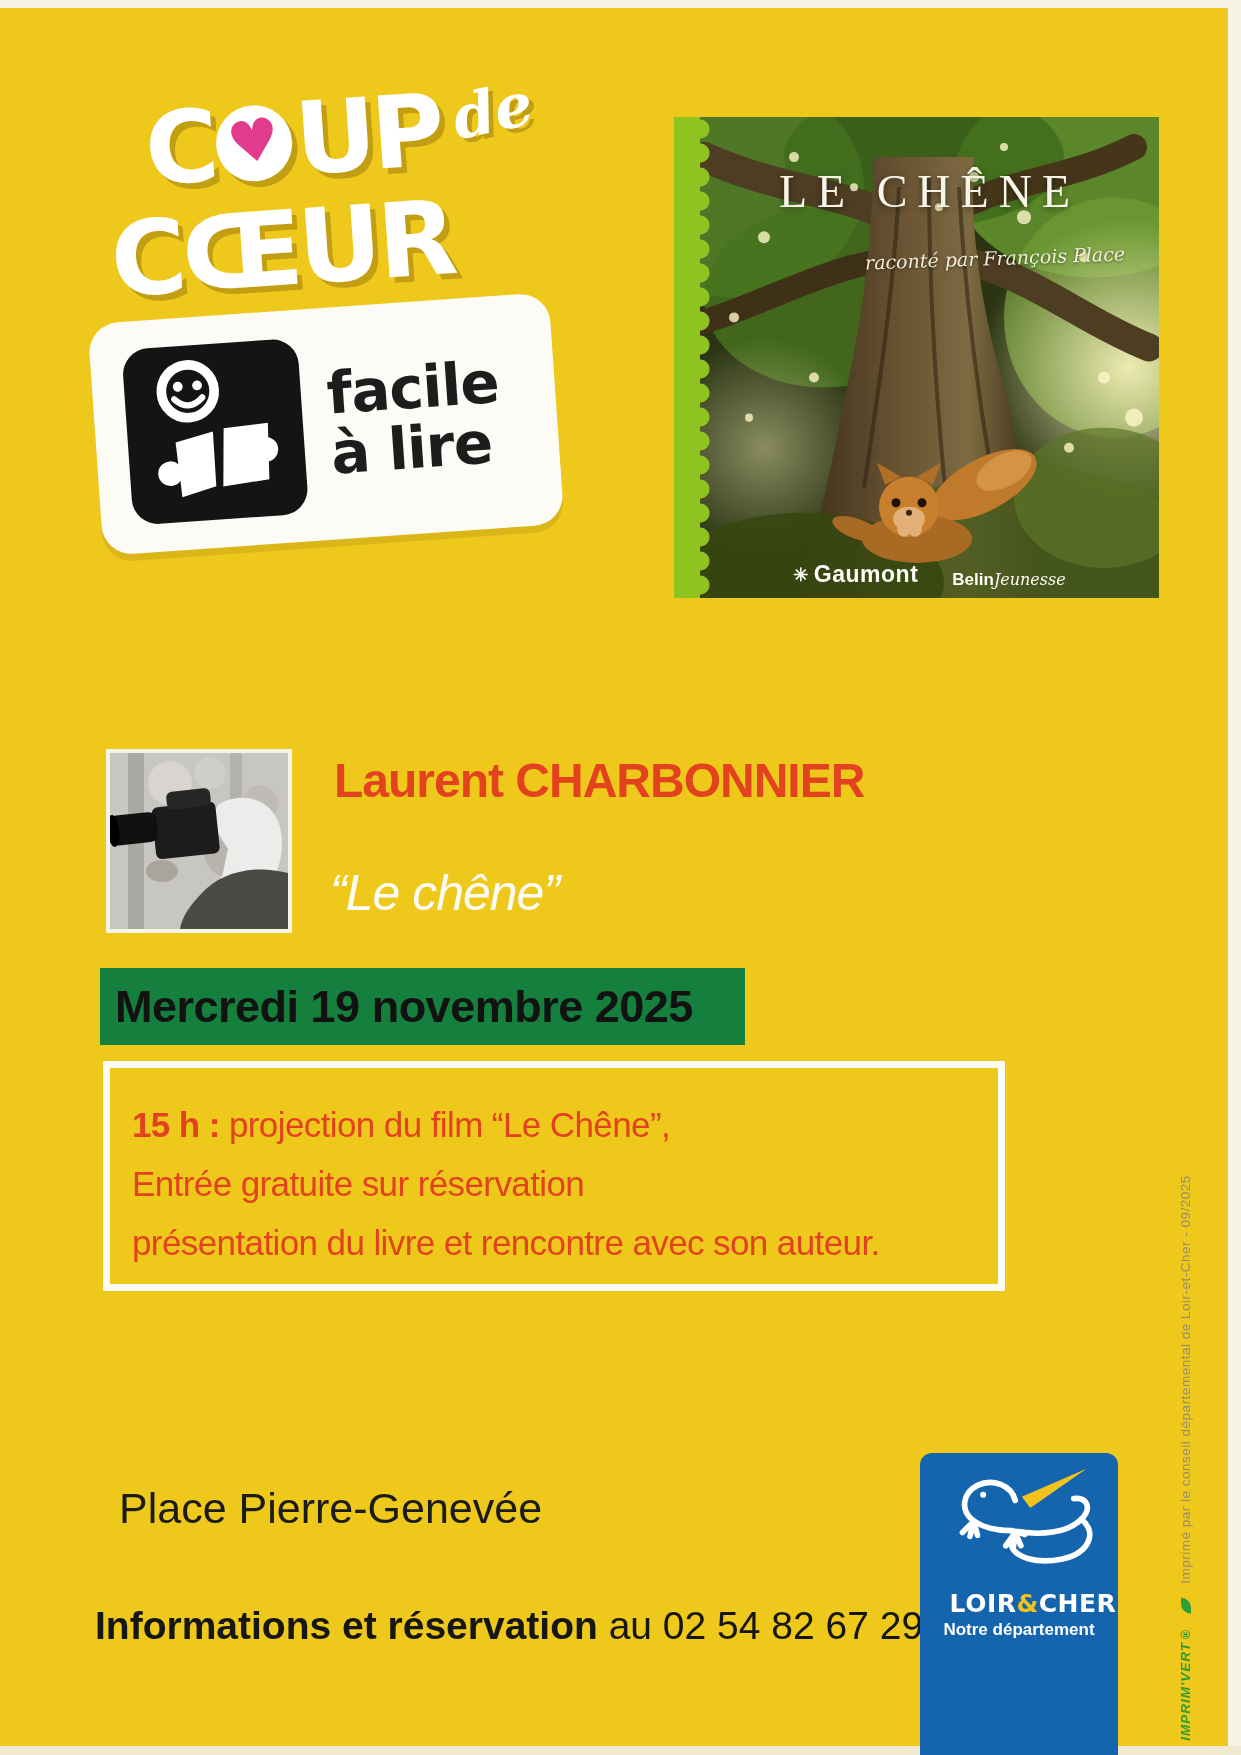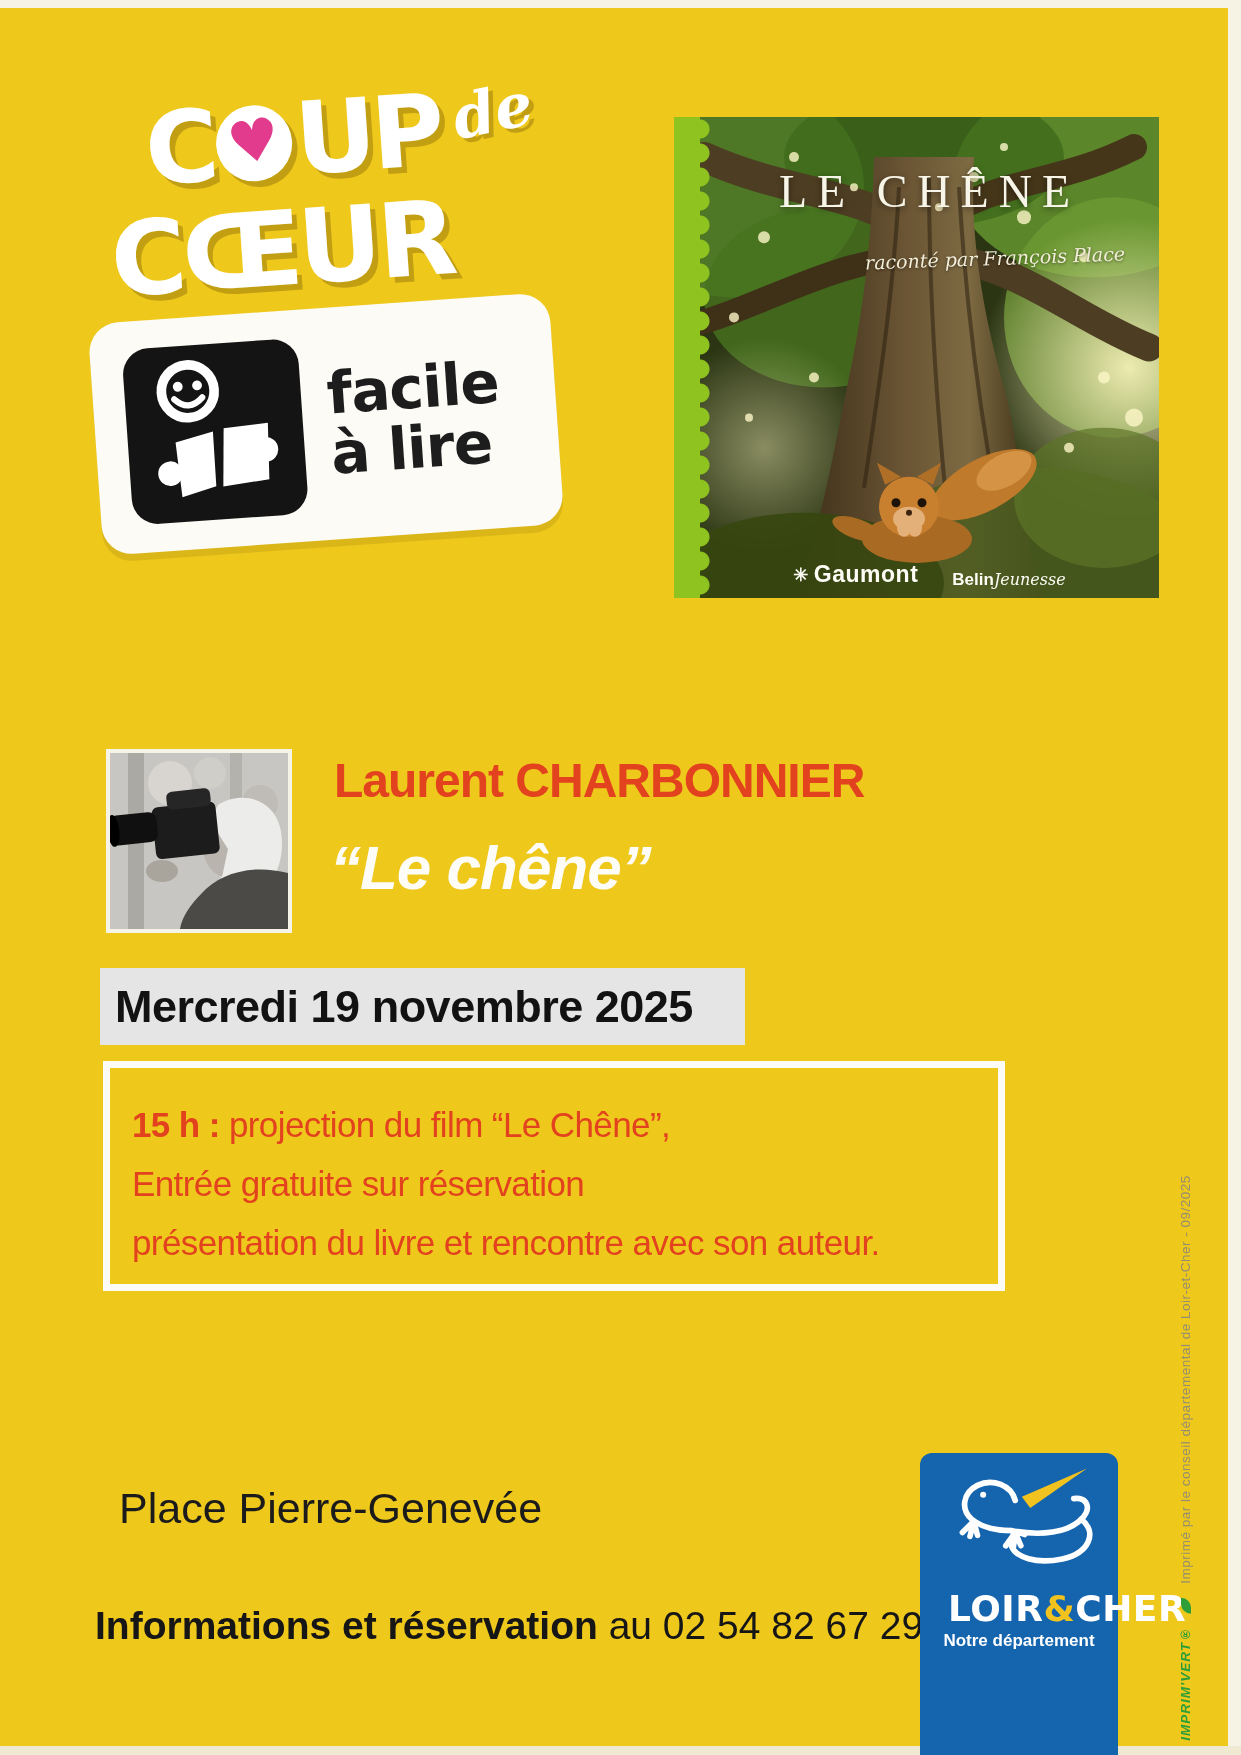--- a/index.html
+++ b/index.html
@@ -50,43 +50,43 @@
   .pub-belin{display:flex;flex-direction:row;align-items:center;line-height:1;}
   .pub-belin .belin{font-weight:700;font-size:17px;}
   .pub-belin .jeunesse{font-family:"DejaVu Serif",serif;font-style:italic;font-size:16px;margin-top:1px;}
 
   
   .author-photo{position:absolute;left:106px;top:749px;width:178px;height:176px;
      border:4px solid #f6f3e9;box-sizing:content-box;background:#c8c6c2;}
   .author-photo svg{display:block;}
   .author-name{position:absolute;left:334px;top:753px;font-size:48px;font-weight:800;
      color:#E2431E;letter-spacing:-1px;}
-  .film-title{position:absolute;left:330px;top:832px;font-size:62px;font-weight:700;font-style:italic;
+  .film-title{position:absolute;left:330px;top:864px;font-size:50px;font-weight:400;font-style:italic;
      color:#fdfcf7;letter-spacing:-1px;}
 
-  .date-banner{position:absolute;left:100px;top:968px;width:645px;height:77px;background:#e5e5e5;
+  .date-banner{position:absolute;left:100px;top:968px;width:645px;height:77px;background:#15803d;
      font-size:45px;font-weight:800;color:#121212;line-height:77px;padding-left:15px;
      box-sizing:border-box;letter-spacing:-.5px;}
 
   .event-box{position:absolute;left:103px;top:1061px;width:902px;height:230px;border:7px solid #fcfbf6;
      box-sizing:border-box;padding:27px 1px 0 22px;color:#E2431E;}
   .event-line{font-size:35px;line-height:59px;letter-spacing:-.6px;white-space:nowrap;}
   .ev-bold{font-weight:800;}
 
   .venue-name{position:absolute;left:95px;top:1424px;font-size:45px;font-weight:800;color:#161616;}
   .venue-addr1{position:absolute;left:95px;top:1484px;font-size:43px;color:#1b1b1b;margin-left:24px;}
   .venue-addr2{position:absolute;left:95px;top:1540px;font-size:42px;color:#1b1b1b;}
   .info-line{position:absolute;left:95px;top:1604px;font-size:39px;color:#161616;}
   .info-bold{font-weight:800;}
 
   
   .dept-logo{position:absolute;left:920px;top:1453px;width:198px;height:302px;background:#1464AE;
      border-radius:12px 12px 0 0;text-align:center;}
   .dept-logo svg{display:block;margin:6px auto 0;}
-  .dept-wordmark{color:#fff;font-family:"DejaVu Sans",sans-serif;font-weight:800;font-size:36px;
+  .dept-wordmark{color:#fff;font-family:"DejaVu Sans",sans-serif;font-weight:800;font-size:25px;
      letter-spacing:.5px;line-height:1;padding-left:28px;}
   .dept-wordmark .amp{color:#f2c21e;}
   .dept-tagline{color:#fff;font-size:17px;font-weight:600;margin-top:4px;}
 
   
   .side-note{position:absolute;right:48px;bottom:14px;writing-mode:vertical-rl;transform:rotate(180deg);
      font-size:13.5px;letter-spacing:.5px;color:#938d72;}
   .side-note .imprim{color:#2E9E38;font-weight:700;font-style:italic;letter-spacing:1px;}
   .side-note .leaf{display:inline-block;width:10px;height:16px;background:#2E9E38;
      border-radius:0 10px 0 10px;margin:8px 2px;}

